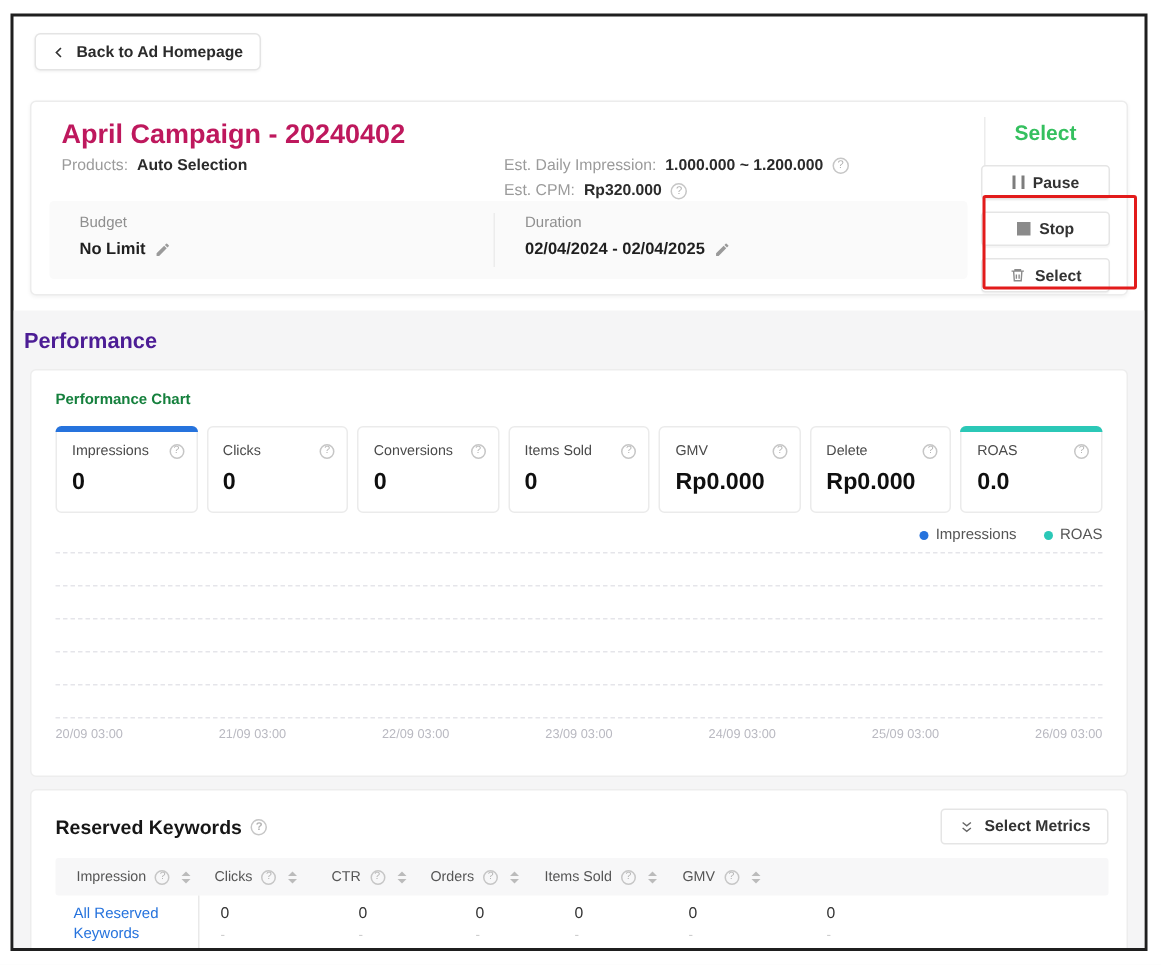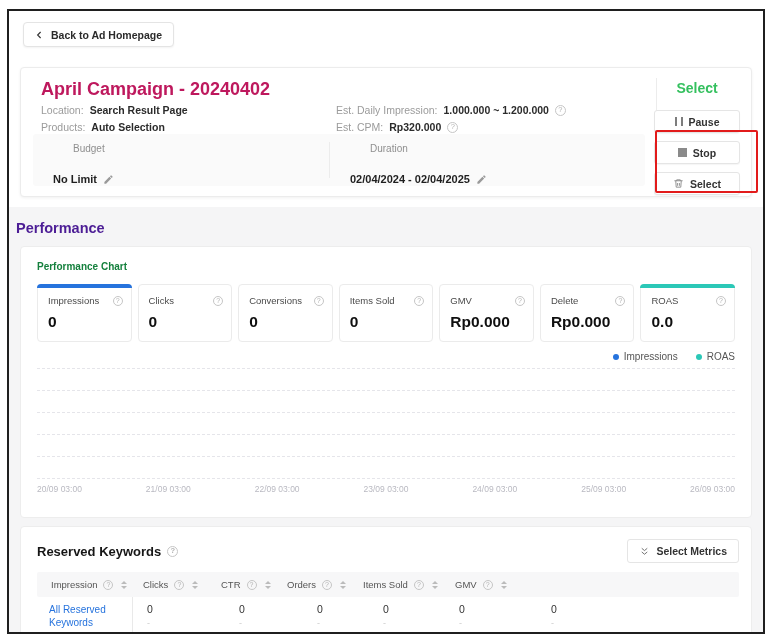--- a/index.html
+++ b/index.html
@@ -18,22 +18,22 @@
   .meta { position:absolute; left:20px; top:36px; display:flex; font-size:10.5px; }
   .meta-col { display:flex; flex-direction:column; gap:5px; }
   .meta-col.first { width:295px; }
   .meta-row { display:flex; align-items:center; gap:6px; white-space:nowrap; }
   .lbl { color:#9b9b9b; }
   .val { color:#2b2b2b; font-weight:700; }
   .bd-panel { position:absolute; left:12px; top:66px; width:612px; height:52px; background:#fafafa; border-radius:3px; display:flex; }
   .bd-col { padding:9px 0 0 20px; }
   .bd-col.first { width:296px; }
   .bd-divider { width:1px; background:#ececec; margin:8px 0; }
-  .bd-lbl { font-size:10px; color:#8f8f8f;margin-left:20px; }
-  .bd-val { margin-top:19px; font-size:11px; font-weight:700; color:#1f1f1f; display:flex; align-items:center; gap:6px; }
+  .bd-lbl { font-size:10px; color:#8f8f8f; }
+  .bd-val { margin-top:6px; font-size:11px; font-weight:700; color:#1f1f1f; display:flex; align-items:center; gap:6px; }
   .c-divider { position:absolute; left:635px; top:10px; bottom:10px; width:1px; background:#ececec; }
   .c-side { position:absolute; right:11px; top:8px; width:86px; display:flex; flex-direction:column; align-items:stretch; }
   .status { text-align:center; font-size:14px; font-weight:700; color:#35c05f; margin-top:4px; }
   .act-btn { margin-top:8px; height:23px; display:inline-flex; align-items:center; justify-content:center; gap:6px; background:#fff; border:1px solid #e5e5e5; border-radius:3px; font-family:inherit; font-size:10.5px; font-weight:700; color:#333; box-shadow:0 1px 1px rgba(0,0,0,.04); cursor:pointer; }
   .act-btn.first { margin-top:14px; }
   .red-box { position:absolute; right:-7px; top:62px; width:103px; height:63px; border:2px solid #e21b1b; border-radius:2px; pointer-events:none; z-index:5; }
 
   
   .lower { flex:1; background:#f5f5f6; margin-top:10px; overflow:hidden; }
   .perf-head { display:flex; align-items:center; justify-content:space-between; padding:13px 11px 10px 7px; }
@@ -103,24 +103,20 @@
           </span>
         <span>Back to Ad Homepage</span>
       </button>
     </div>
 
     <section class="campaign-card">
       <div class="c-title">April Campaign - 20240402</div>
 
       <div class="meta">
         <div class="meta-col first">
-          <div class="meta-row">
-            <span class="lbl">Location:</span>
-            <span class="val">Search Result Page</span>
-          </div>
           <div class="meta-row">
             <span class="lbl">Products:</span>
             <span class="val">Auto Selection</span>
           </div>
         </div>
         <div class="meta-col">
           <div class="meta-row">
             <span class="lbl">Est. Daily Impression:</span>
             <span class="val">1.000.000 ~ 1.200.000</span>
             <span class="q"></span>

